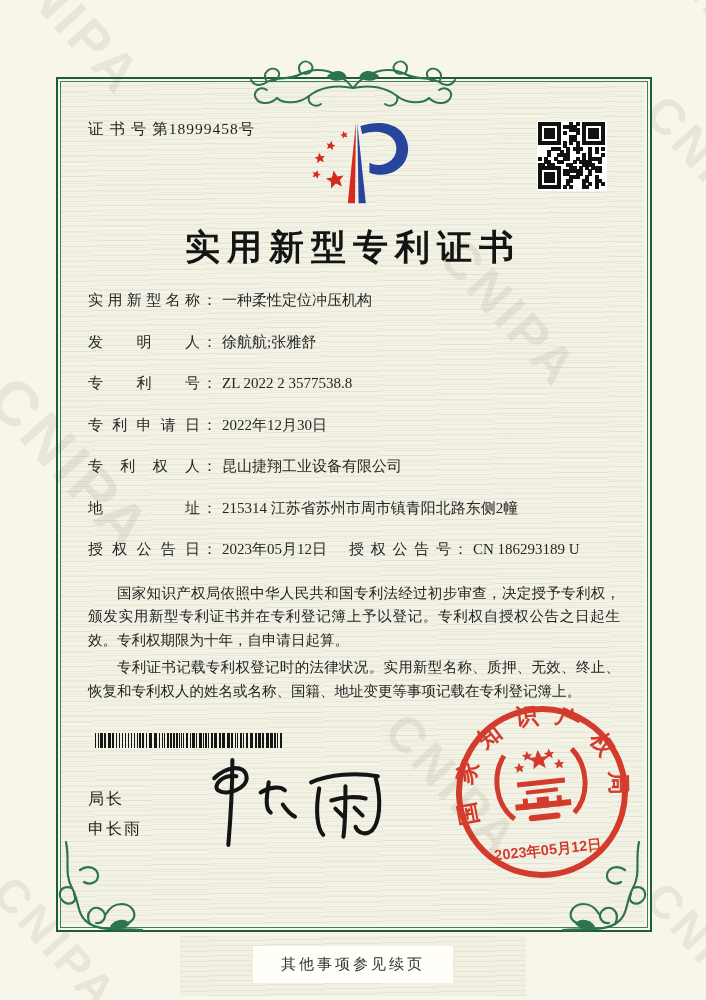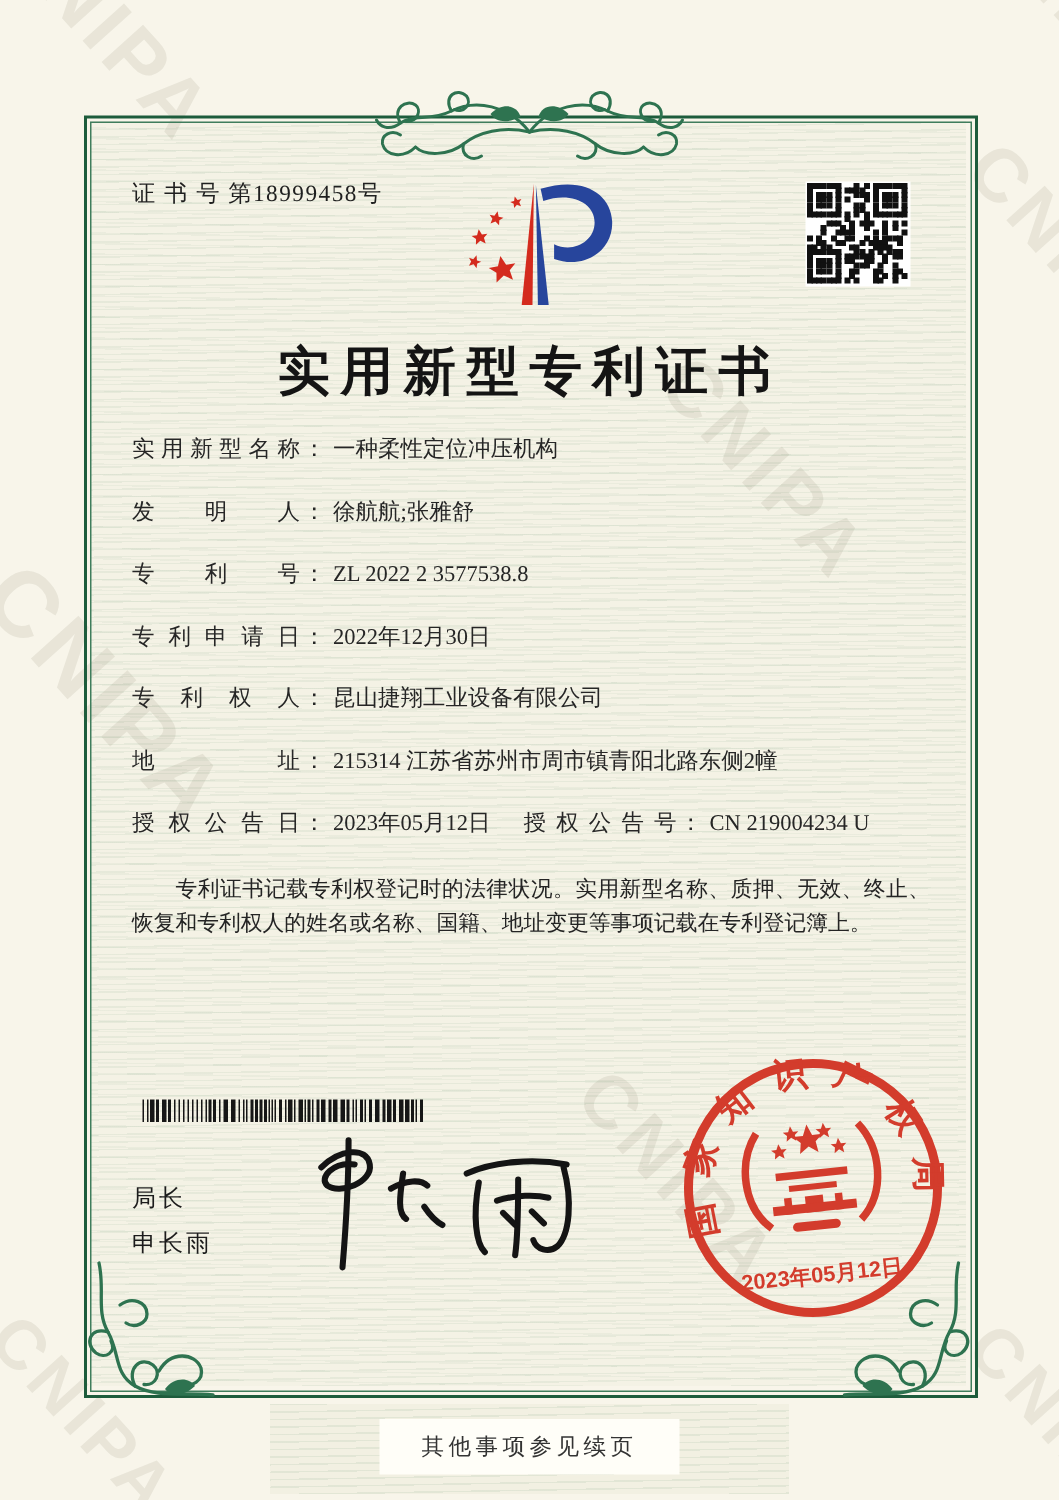--- a/index.html
+++ b/index.html
@@ -375,25 +375,26 @@
     <div class="field-row">
       <span class="flabel">专利申请日</span><span class="fcolon">：</span><span class="fvalue">2022年12月30日</span>
     </div>
     <div class="field-row">
       <span class="flabel">专利权人</span><span class="fcolon">：</span><span class="fvalue">昆山捷翔工业设备有限公司</span>
     </div>
     <div class="field-row">
       <span class="flabel">地址</span><span class="fcolon">：</span><span class="fvalue">215314 江苏省苏州市周市镇青阳北路东侧2幢</span>
     </div>
     <div class="field-row">
-      <span class="flabel">授权公告日</span><span class="fcolon">：</span><span class="fvalue">2023年05月12日</span><span class="flabel2">授权公告号</span><span class="fcolon">：</span><span class="fvalue">CN 219004234 U</span>
+      <span class="flabel">授权公告日</span><span class="fcolon">：</span><span class="fvalue">2023年05月12日</span><span class="flabel2">授权公告号</span><span class="fcolon">：</span><span class="fvalue">CN 186293189 U</span>
     </div>
   </div>
 
   <div class="paras">
+    <p>国家知识产权局依照中华人民共和国专利法经过初步审查，决定授予专利权，颁发实用新型专利证书并在专利登记簿上予以登记。专利权自授权公告之日起生效。专利权期限为十年，自申请日起算。</p>
     <p>专利证书记载专利权登记时的法律状况。实用新型名称、质押、无效、终止、恢复和专利权人的姓名或名称、国籍、地址变更等事项记载在专利登记簿上。</p>
   </div>
 
   <div class="barcode"><i style="width: 1px; margin-right: 2px;"></i><i style="width: 1px; margin-right: 1px;"></i><i style="width: 3px; margin-right: 1px;"></i><i style="width: 2px; margin-right: 2px;"></i><i style="width: 3px; margin-right: 1px;"></i><i style="width: 2px; margin-right: 2px;"></i><i style="width: 1px; margin-right: 2px;"></i><i style="width: 1px; margin-right: 2px;"></i><i style="width: 1px; margin-right: 2px;"></i><i style="width: 1px; margin-right: 2px;"></i><i style="width: 1px; margin-right: 2px;"></i><i style="width: 1px; margin-right: 2px;"></i><i style="width: 1px; margin-right: 2px;"></i><i style="width: 1px; margin-right: 1px;"></i><i style="width: 2px; margin-right: 1px;"></i><i style="width: 2px; margin-right: 2px;"></i><i style="width: 1px; margin-right: 2px;"></i><i style="width: 3px; margin-right: 2px;"></i><i style="width: 3px; margin-right: 2px;"></i><i style="width: 1px; margin-right: 2px;"></i><i style="width: 1px; margin-right: 1px;"></i><i style="width: 1px; margin-right: 2px;"></i><i style="width: 2px; margin-right: 1px;"></i><i style="width: 2px; margin-right: 1px;"></i><i style="width: 2px; margin-right: 1px;"></i><i style="width: 2px; margin-right: 1px;"></i><i style="width: 1px; margin-right: 1px;"></i><i style="width: 1px; margin-right: 1px;"></i><i style="width: 1px; margin-right: 2px;"></i><i style="width: 2px; margin-right: 2px;"></i><i style="width: 1px; margin-right: 1px;"></i><i style="width: 3px; margin-right: 1px;"></i><i style="width: 1px; margin-right: 2px;"></i><i style="width: 3px; margin-right: 1px;"></i><i style="width: 1px; margin-right: 1px;"></i><i style="width: 2px; margin-right: 1px;"></i><i style="width: 1px; margin-right: 2px;"></i><i style="width: 2px; margin-right: 1px;"></i><i style="width: 3px; margin-right: 2px;"></i><i style="width: 2px; margin-right: 1px;"></i><i style="width: 3px; margin-right: 2px;"></i><i style="width: 3px; margin-right: 1px;"></i><i style="width: 2px; margin-right: 2px;"></i><i style="width: 1px; margin-right: 1px;"></i><i style="width: 1px; margin-right: 2px;"></i><i style="width: 2px; margin-right: 1px;"></i><i style="width: 1px; margin-right: 2px;"></i><i style="width: 2px; margin-right: 2px;"></i><i style="width: 3px; margin-right: 2px;"></i><i style="width: 2px; margin-right: 1px;"></i><i style="width: 3px; margin-right: 1px;"></i><i style="width: 2px; margin-right: 2px;"></i><i style="width: 3px; margin-right: 1px;"></i><i style="width: 3px; margin-right: 1px;"></i><i style="width: 2px; margin-right: 1px;"></i><i style="width: 1px; margin-right: 2px;"></i><i style="width: 2px; margin-right: 1px;"></i></div>
 
   <div class="sig-title">局长</div>
   <div class="sig-name">申长雨</div>
   <svg class="signature" viewBox="0 0 210 105">
     <g stroke="#141414" stroke-width="4" fill="none" stroke-linecap="round" stroke-linejoin="round">
       <path d="M22,30 C34,18 52,16 54,28 C56,40 34,48 26,42 C20,37 30,26 44,28"></path>

